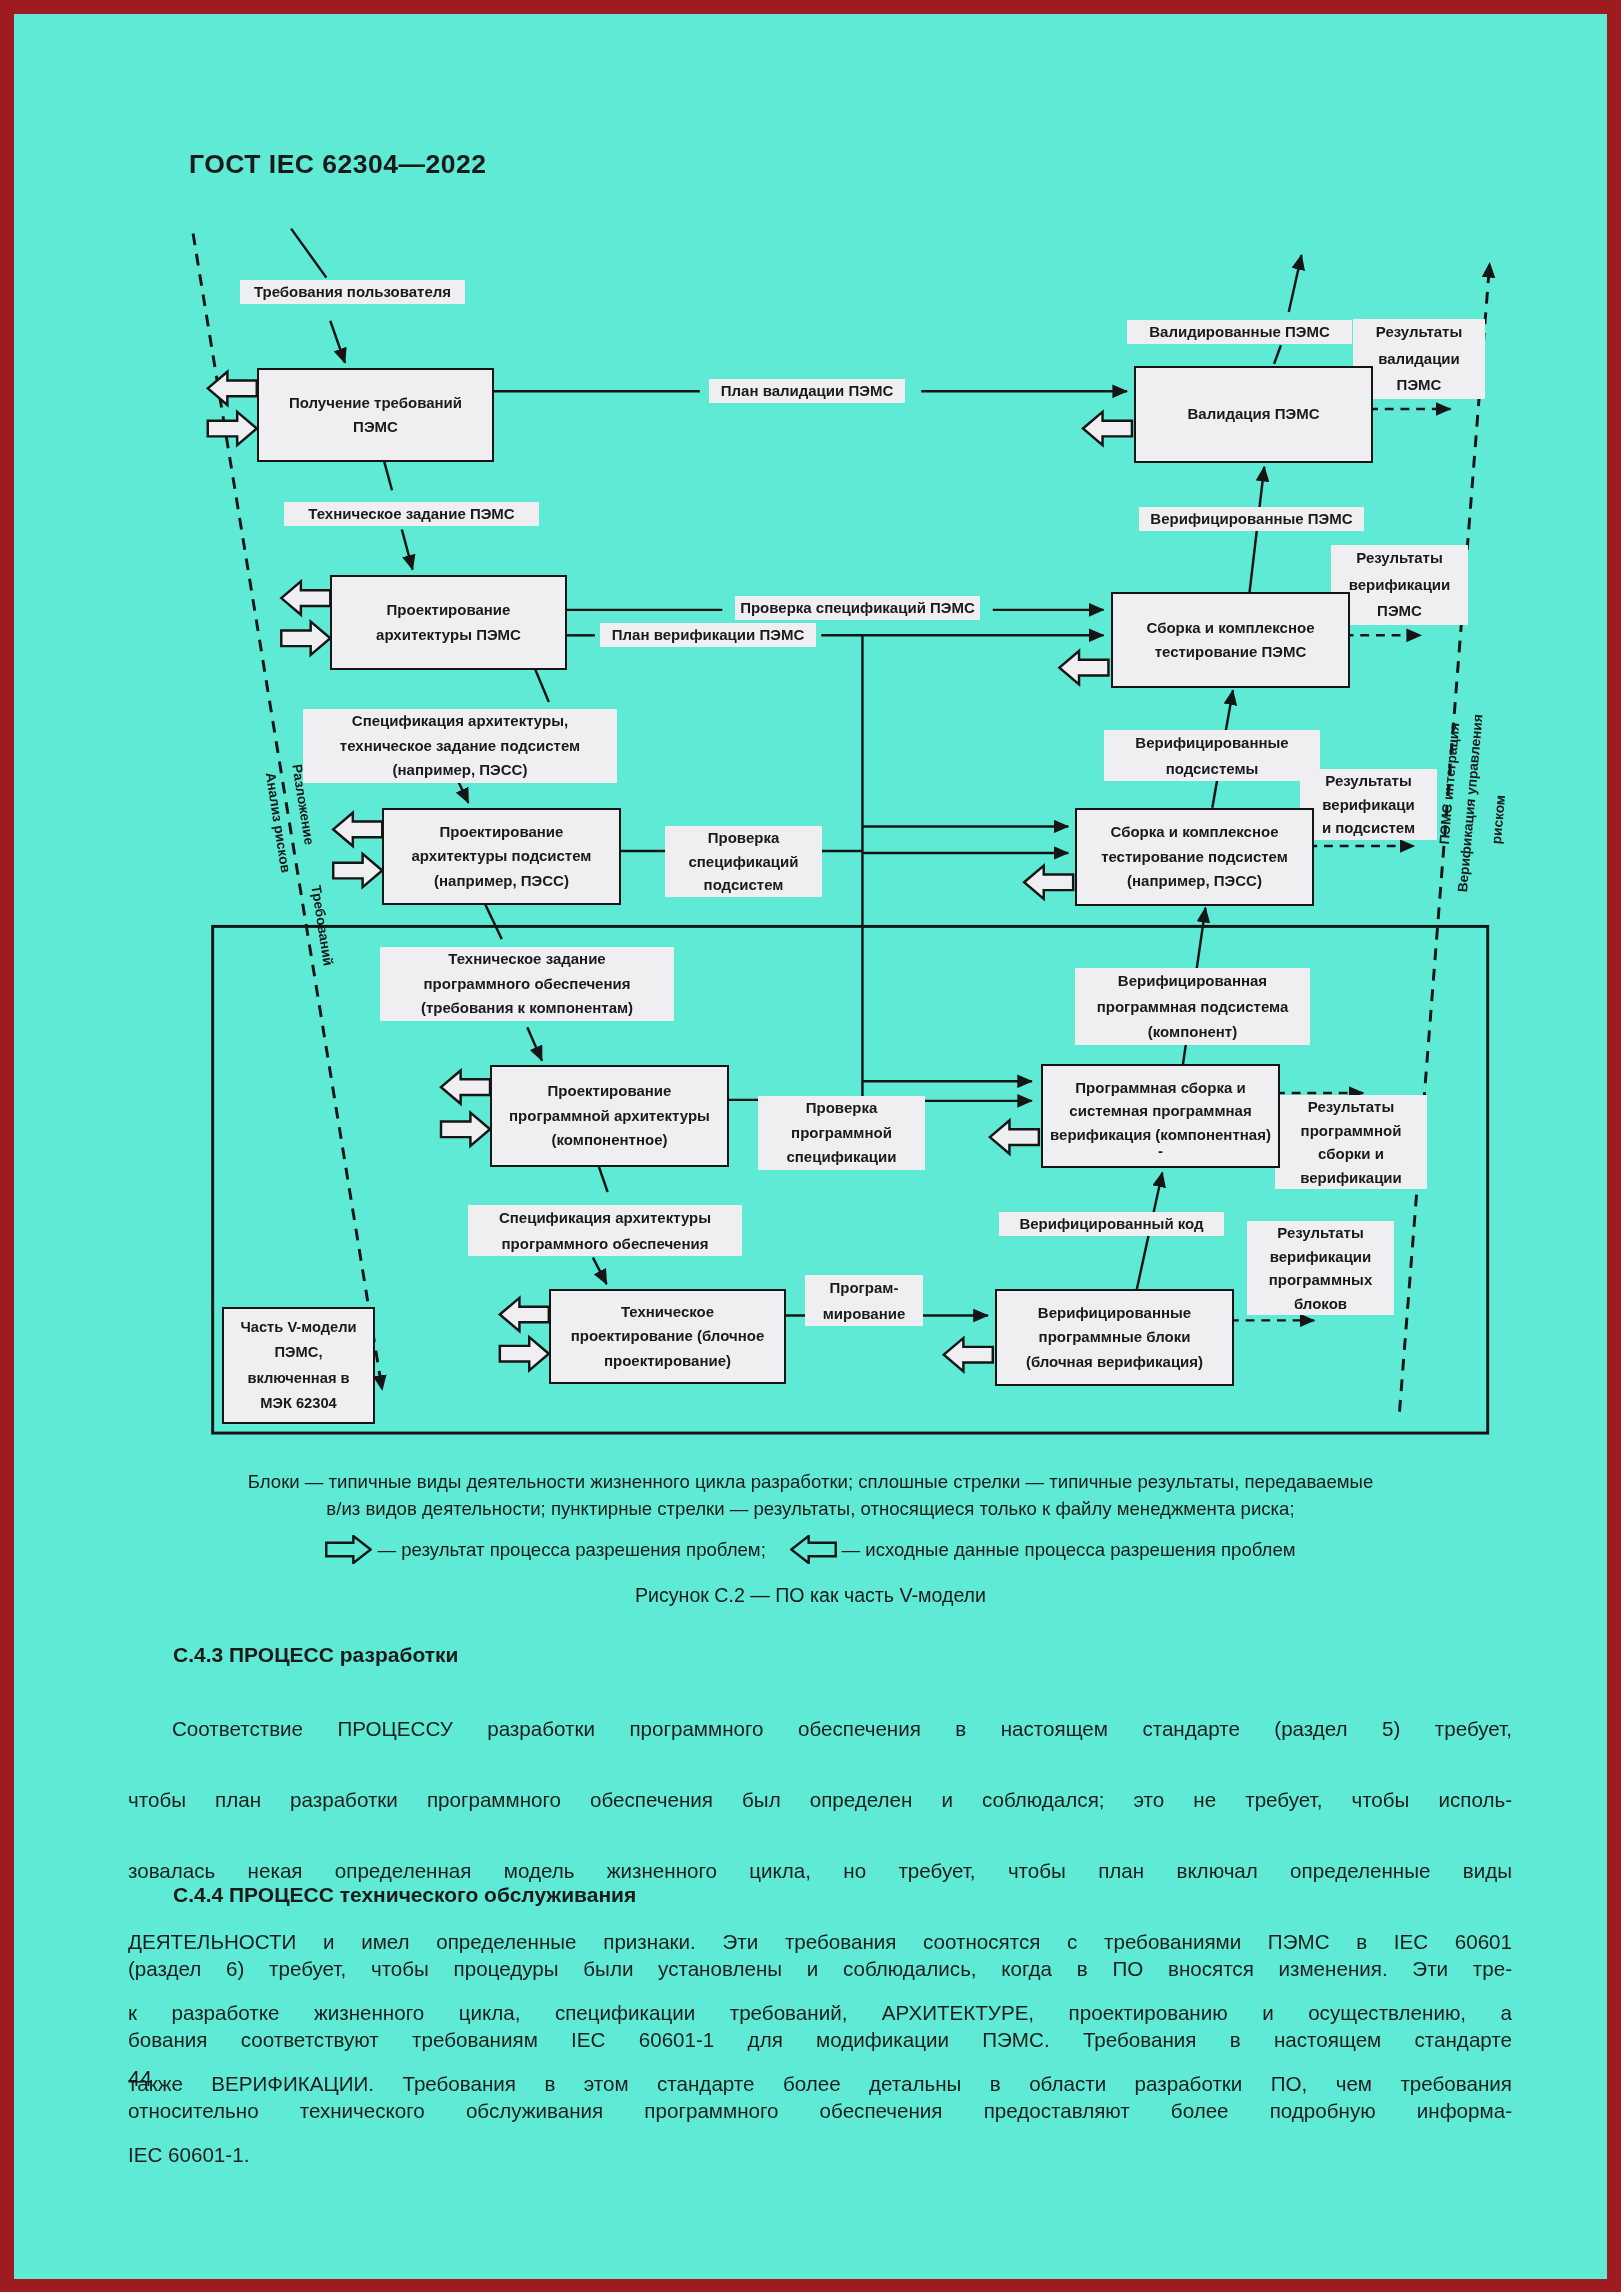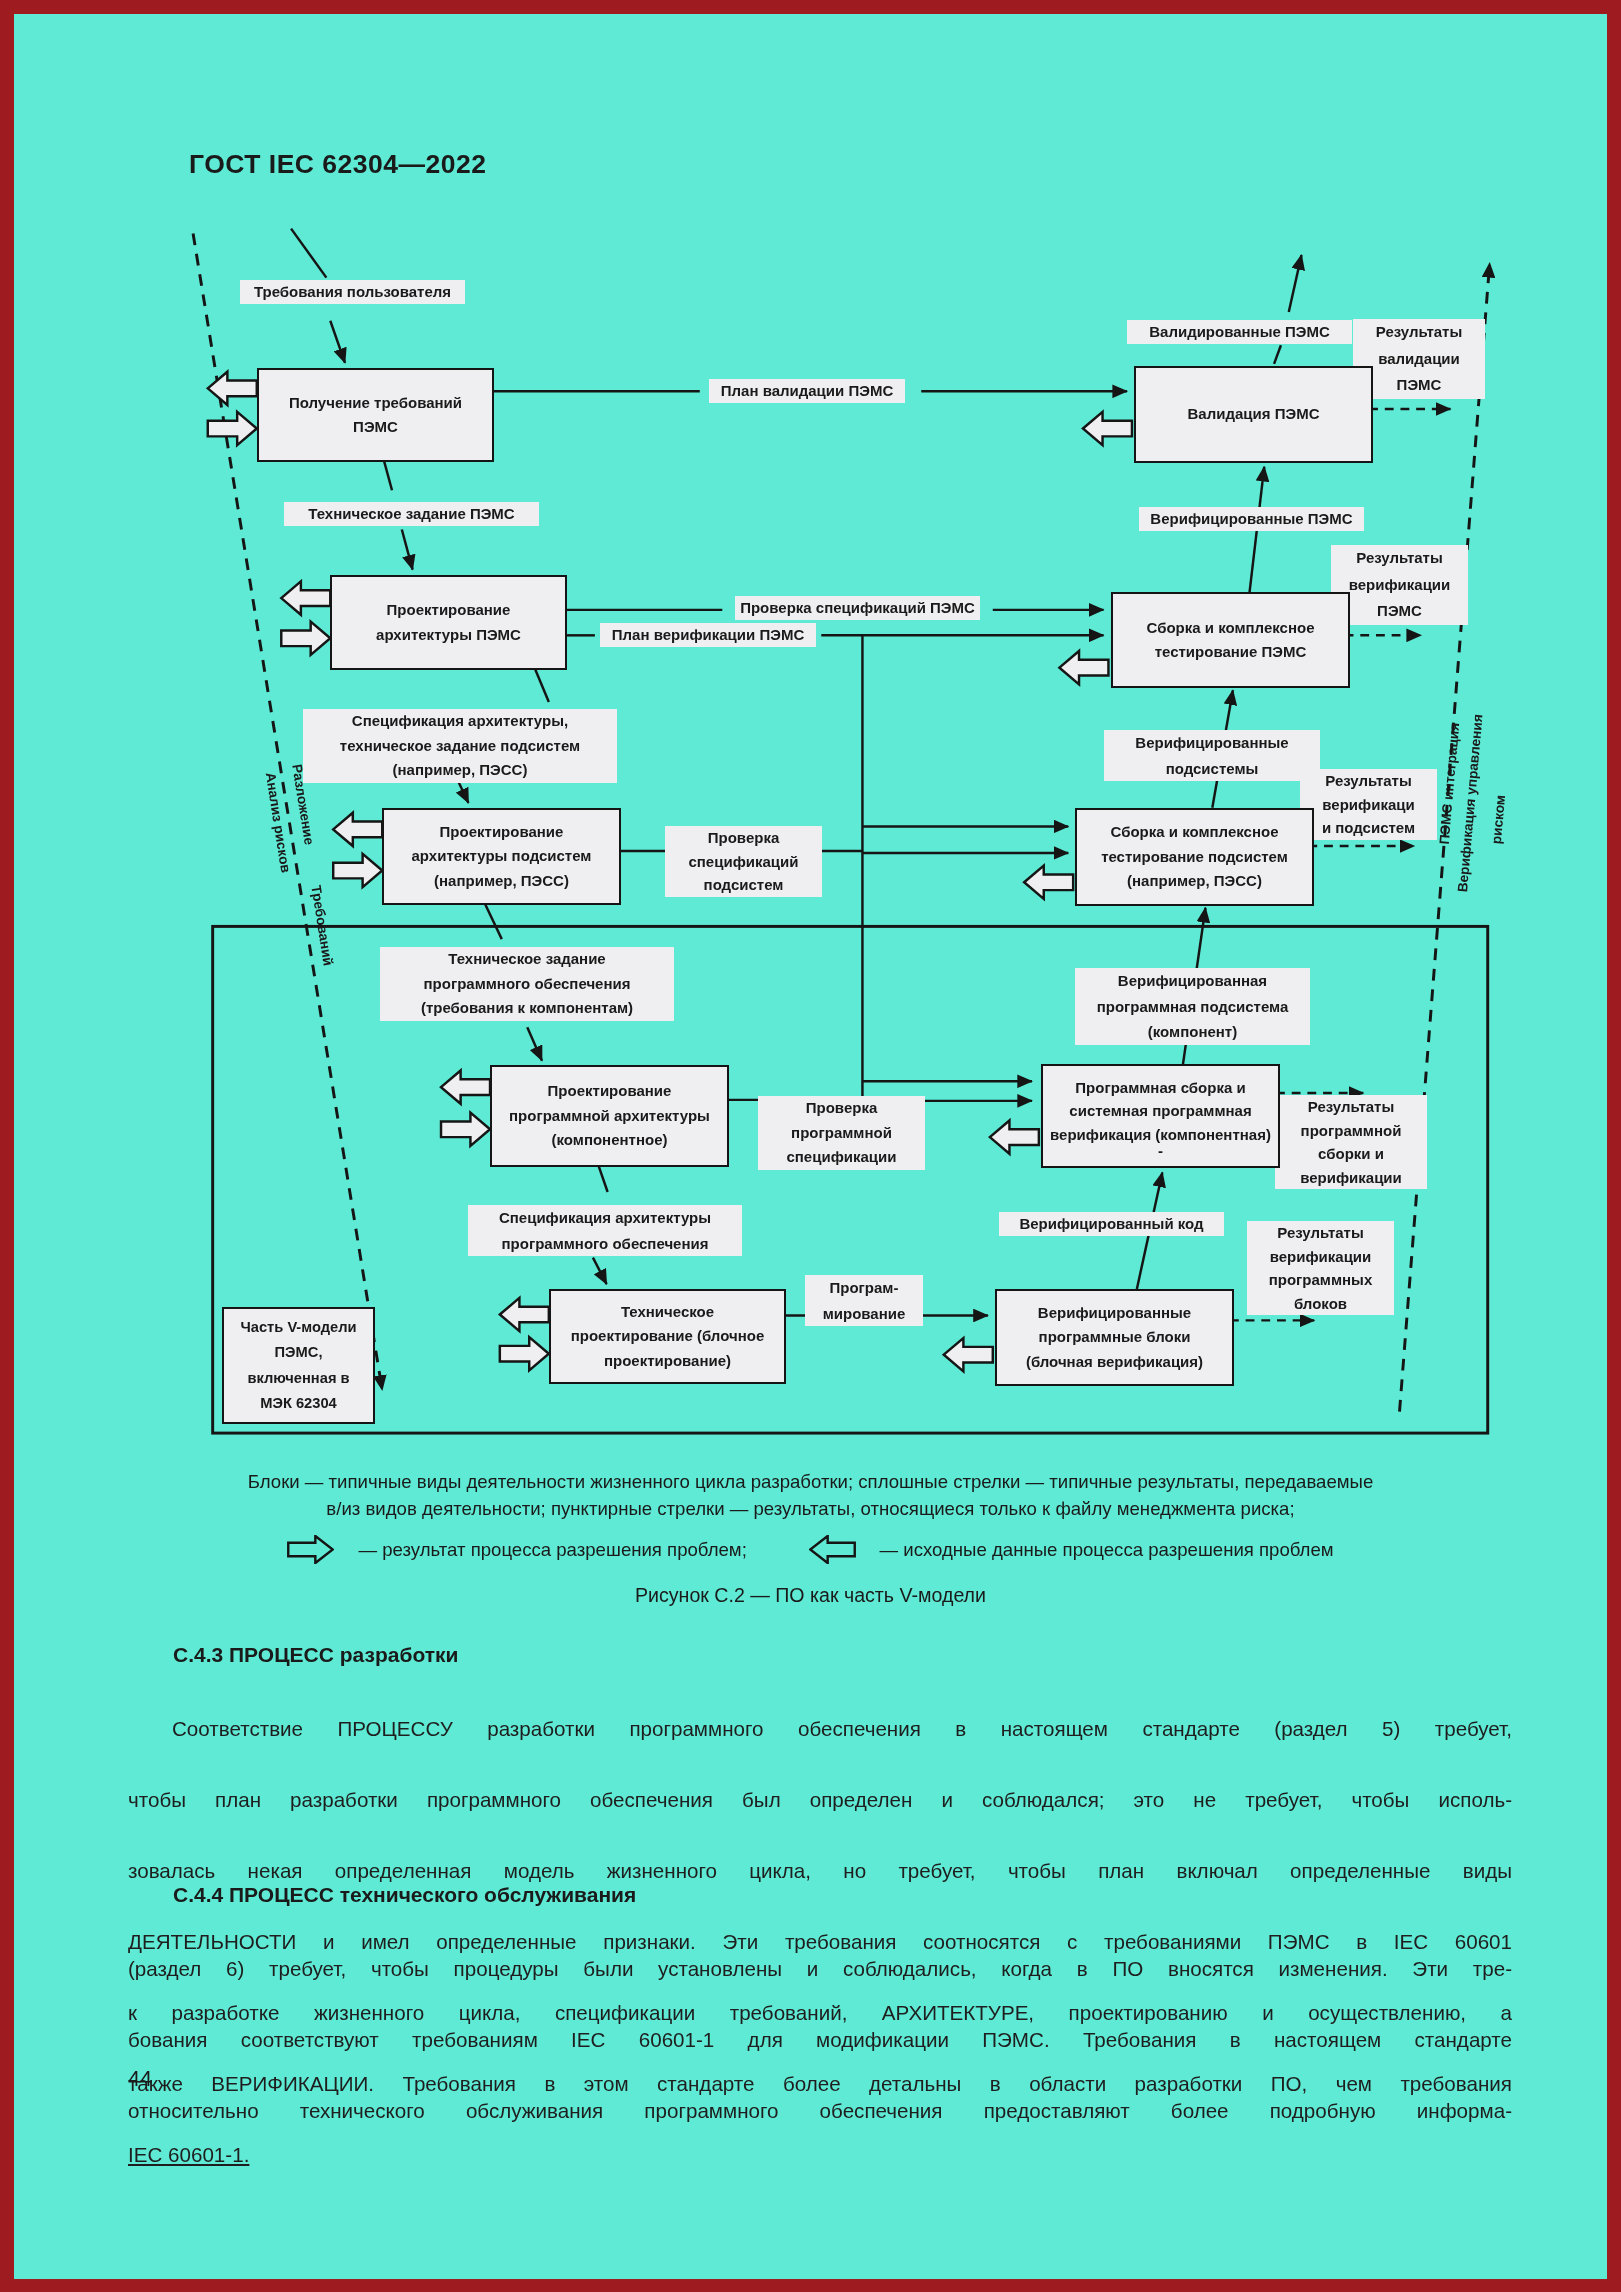--- a/index.html
+++ b/index.html
@@ -8,27 +8,27 @@
   .hdr{position:absolute;left:189px;top:149px;font-size:26.5px;font-weight:bold;letter-spacing:0.5px;}
   
   .connectors{position:absolute;left:0;top:0;z-index:4;}
   .dbox{position:absolute;border:2.9px solid #151515;background:#efeef0;display:flex;flex-direction:column;justify-content:center;align-items:center;text-align:center;font-weight:bold;font-size:15px;line-height:24.5px;z-index:10;}
   .dbox.thin{border-width:2.5px;line-height:25.5px;font-size:14.7px;}
   .dbox.tight{line-height:23.5px;}
   .dlab{position:absolute;text-align:center;font-weight:bold;font-size:15px;line-height:23.5px;background:#efeef0;z-index:8;}
   .rot{position:absolute;font-weight:bold;font-size:13.7px;white-space:nowrap;z-index:8;text-align:center;}
   
   .cap{position:absolute;left:134px;top:1468px;width:1353px;text-align:center;font-size:18.6px;line-height:27.4px;}
-  .legend{position:absolute;left:0;top:1535px;width:1621px;display:flex;justify-content:center;align-items:center;gap:24px;font-size:18.6px;}
+  .legend{position:absolute;left:0;top:1535px;width:1621px;display:flex;justify-content:center;align-items:center;gap:5px;font-size:18.6px;}
   .figtitle{position:absolute;left:0;top:1584px;width:1621px;text-align:center;font-size:19.6px;}
   
   .para-head{position:absolute;font-weight:bold;font-size:21px;}
   .para{position:absolute;font-size:20.6px;line-height:30px;color:#1e1e1e;}
   .jl{text-align:justify;text-align-last:justify;margin-top:41px;}
-  .jl.last{text-align:center;text-align-last:left;text-decoration:underline;}
+  .jl.last{text-align:center;text-align-last:left;}
   .pageno{position:absolute;left:128px;top:2066px;font-size:21.6px;}
 </style>
 </head>
 <body>
 
 <div class="page">
   <div class="hdr">ГОСТ IEC 62304—2022</div>
 
   <svg class="connectors" width="1621" height="1451" viewBox="0 0 1654 1480">
     <defs>

